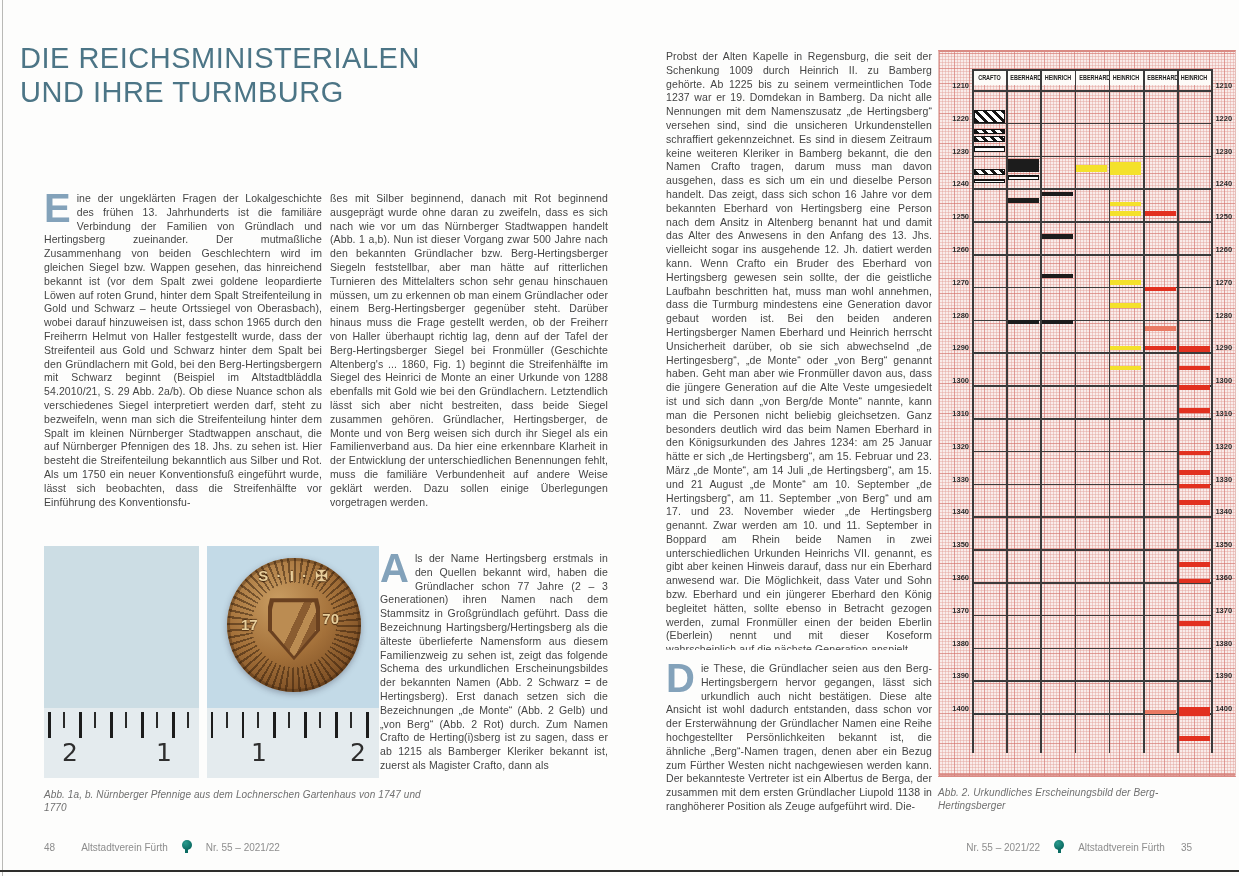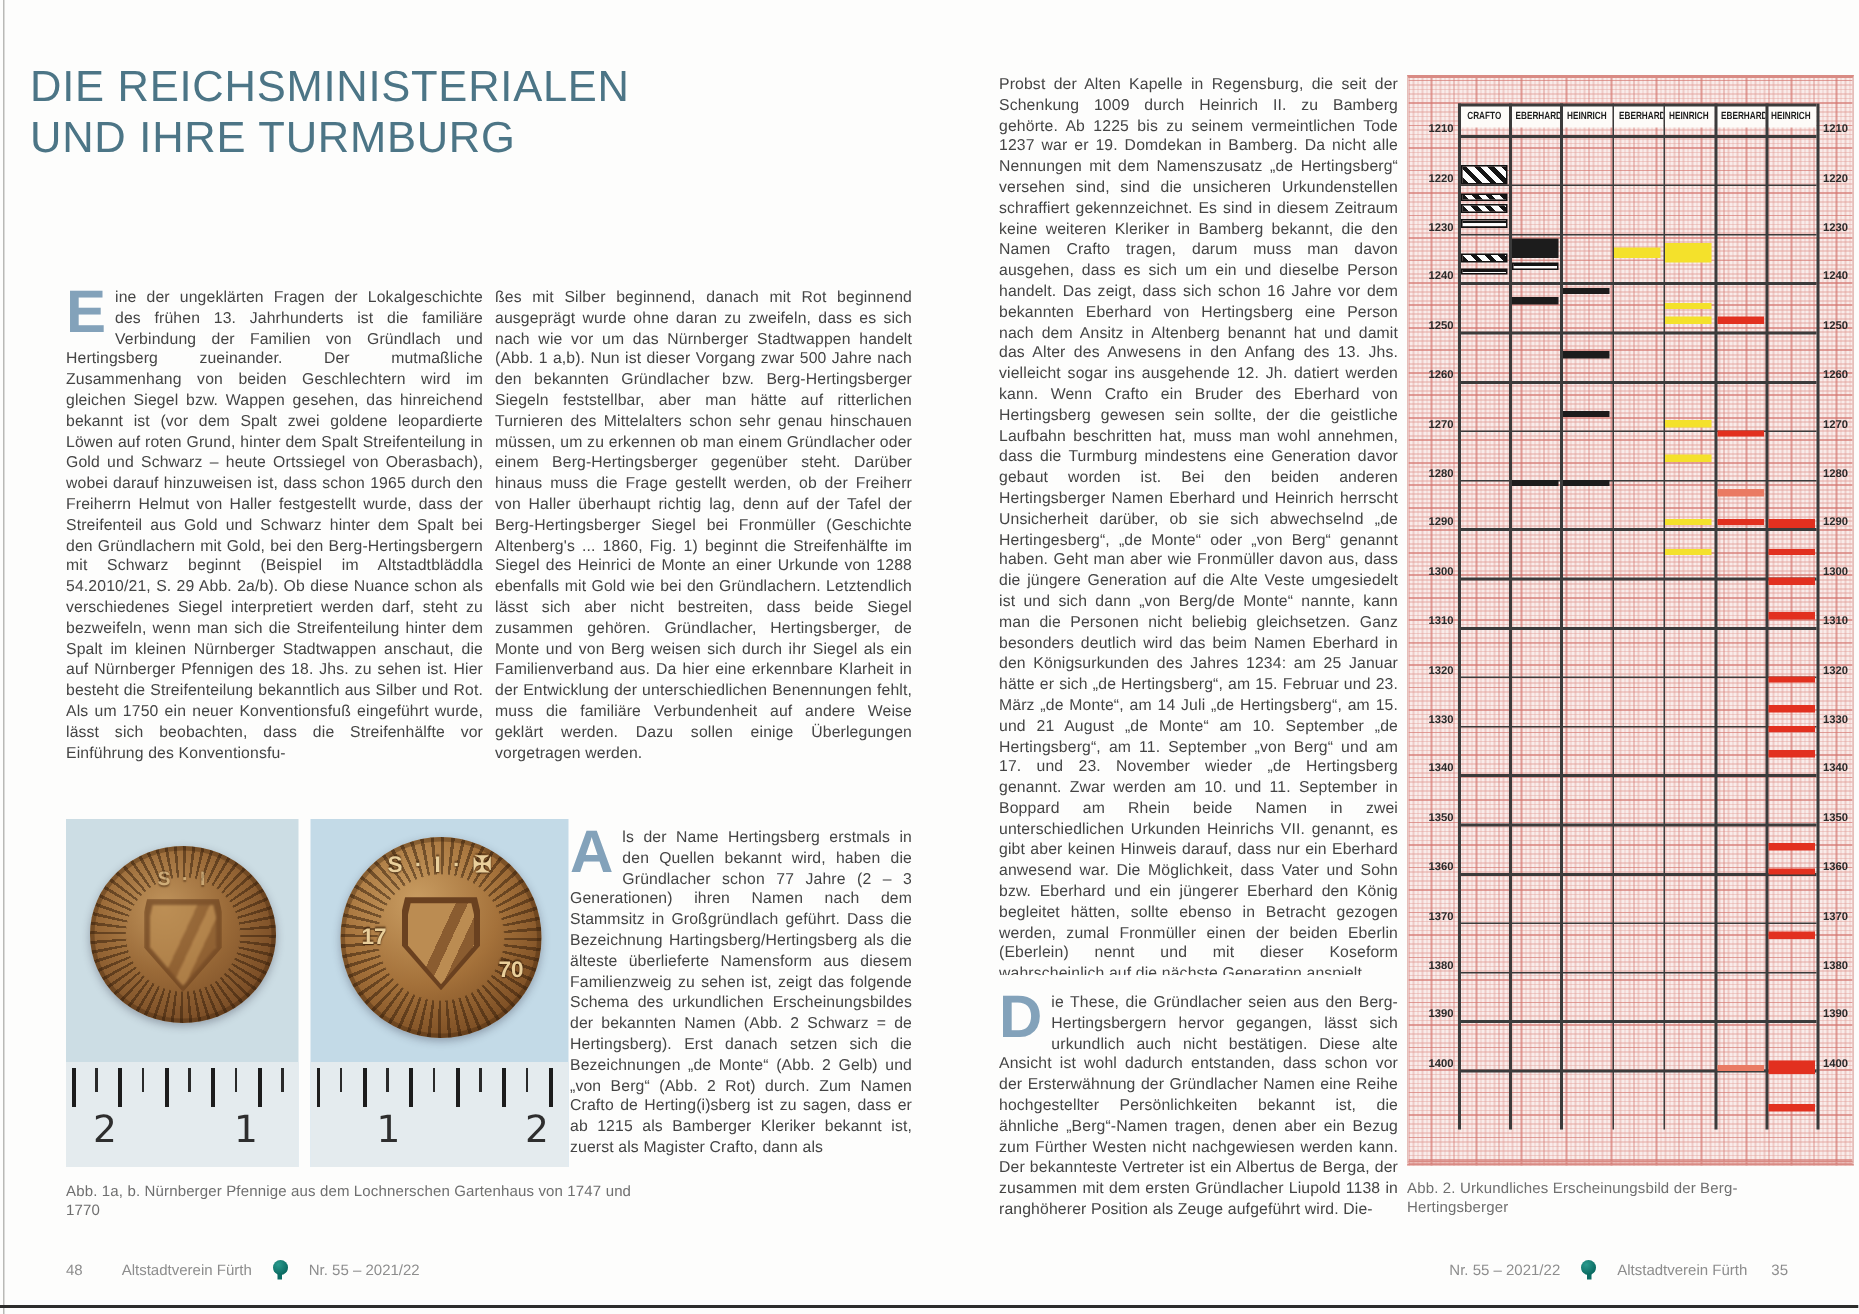--- a/index.html
+++ b/index.html
@@ -43,32 +43,32 @@
   .shield { position:absolute; left:50%; top:30%; width:52px; height:62px; transform:translateX(-50%);
     background:#6a4120; clip-path:polygon(4% 0,96% 0,100% 14%,100% 52%,50% 100%,0 52%,0 14%); }
   .shield-in { position:absolute; left:4px; top:4px; width:44px; height:54px;
     background:linear-gradient(115deg,#bb8c52 0 46%, #8a5c30 46% 58%, #bb8c52 58% 70%, #8a5c30 70% 82%, #bb8c52 82%);
     clip-path:polygon(4% 0,96% 0,100% 14%,100% 52%,50% 100%,0 52%,0 14%); }
   .shield1 { opacity:.65; filter:blur(.6px); }
   .coin-txt { position:absolute; color:#e9cf9b; text-shadow:0 1px 1px rgba(50,25,5,.8), 0 -1px 1px rgba(50,25,5,.6);
     font-weight:bold; }
   .c2-top { left:0; right:0; top:9px; text-align:center; font-size:15px; letter-spacing:2px; }
   .c2-l { left:14px; top:58px; font-size:15px;text-align:right; }
-  .c2-r { right:12px; top:52px; font-size:15px;margin-top:28px; }
+  .c2-r { right:22px; top:52px; font-size:15px; }
   .c1-top { left:0; right:0; top:14px; text-align:center; font-size:13px; letter-spacing:2px; opacity:.55; filter:blur(.5px); }
 
   .ruler { position:absolute; left:0; right:0; bottom:0; height:70px; background:#e4ebee; }
   .ruler .ticks { position:absolute; left:4px; right:4px; top:4px; height:26px;
     background:
       repeating-linear-gradient(90deg, #1c1c1c 0 2.5px, transparent 2.5px 31px),
       repeating-linear-gradient(90deg, #2a2a2a 0 1.8px, transparent 1.8px 15.5px);
     background-size:100% 100%, 100% 62%; background-repeat:no-repeat; }
   .ruler .num { position:absolute; top:30px; font-size:25px; color:#2e2e2e; font-family:"DejaVu Sans", sans-serif; }
 
-  .caption { position:absolute; font-size:10px; line-height:13px; color:#6f6f6f; letter-spacing:0.1px; }
+  .caption { position:absolute; font-size:10px; line-height:13px; color:#6f6f6f; letter-spacing:0.1px;font-style:italic; }
   .cap1 { left:44px; top:788px; width:400px; }
   .cap2 { left:938px; top:786px; width:262px; }
 
   .footer { position:absolute; top:840px; font-size:10px; color:#8d8d8d; display:flex; align-items:center; }
   .footer-left { left:44px; }
   .footer-right { right:47px; }
   .footer .pgnum { color:#8d8d8d; }
   .footer .gap { display:inline-block; width:26px; }
   .footer .gap-s { display:inline-block; width:16px; }
   .pin { display:inline-block; position:relative; width:10px; height:14px; margin:0 14px; }
@@ -112,27 +112,20 @@
 
 <div class="bodycol col2a">
   <span>ßes mit Silber beginnend, danach mit Rot beginnend ausgeprägt wurde ohne daran zu zweifeln, dass es sich nach wie vor um das Nürnberger Stadtwappen handelt (Abb. 1 a,b). Nun ist dieser Vorgang zwar 500 Jahre nach den bekannten Gründlacher bzw. Berg-Hertingsberger Siegeln feststellbar, aber man hätte auf ritterlichen Turnieren des Mittelalters schon sehr genau hinschauen müssen, um zu erkennen ob man einem Gründlacher oder einem Berg-Hertingsberger gegenüber steht. Darüber hinaus muss die Frage gestellt werden, ob der Freiherr von Haller überhaupt richtig lag, denn auf der Tafel der Berg-Hertingsberger Siegel bei Fronmüller (Geschichte Altenberg's ... 1860, Fig. 1) beginnt die Streifenhälfte im Siegel des Heinrici de Monte an einer Urkunde von 1288 ebenfalls mit Gold wie bei den Gründlachern. Letztendlich lässt sich aber nicht bestreiten, dass beide Siegel zusammen gehören. Gründlacher, Hertingsberger, de Monte und von Berg weisen sich durch ihr Siegel als ein Familienverband aus. Da hier eine erkennbare Klarheit in der Entwicklung der unterschiedlichen Benennungen fehlt, muss die familiäre Verbundenheit auf andere Weise geklärt werden. Dazu sollen einige Überlegungen vorgetragen werden.</span>
 </div>
 
 <div class="bodycol col2b">
   <span class="dropcap">A</span><span>ls der Name Hertingsberg erstmals in den Quellen bekannt wird, haben die Gründlacher schon 77 Jahre (2 – 3 Generationen) ihren Namen nach dem Stammsitz in Großgründlach geführt. Dass die Bezeichnung Hartingsberg/Hertingsberg als die älteste überlieferte Namensform aus diesem Familienzweig zu sehen ist, zeigt das folgende Schema des urkundlichen Erscheinungsbildes der bekannten Namen (Abb. 2 Schwarz = de Hertingsberg). Erst danach setzen sich die Bezeichnungen „de Monte“ (Abb. 2 Gelb) und „von Berg“ (Abb. 2 Rot) durch. Zum Namen Crafto de Herting(i)sberg ist zu sagen, dass er ab 1215 als Bamberger Kleriker bekannt ist, zuerst als Magister Crafto, dann als</span>
 </div>
 
 <div class="photo photo1">
-  <div class="coin coin1">
-    <div class="coin-serrated"></div>
-    <div class="coin-txt c1-top">S · I</div>
-    <div class="shield shield1">
-        <div class="shield-in"></div>
-      </div>
-  </div>
   <div class="ruler">
     <div class="ticks"></div>
     <div class="num" style="left:18px;">2</div>
     <div class="num" style="left:112px;">1</div>
   </div>
 </div>
 
 <div class="photo photo2">
   <div class="coin coin2">
     <div class="coin-serrated"></div>

